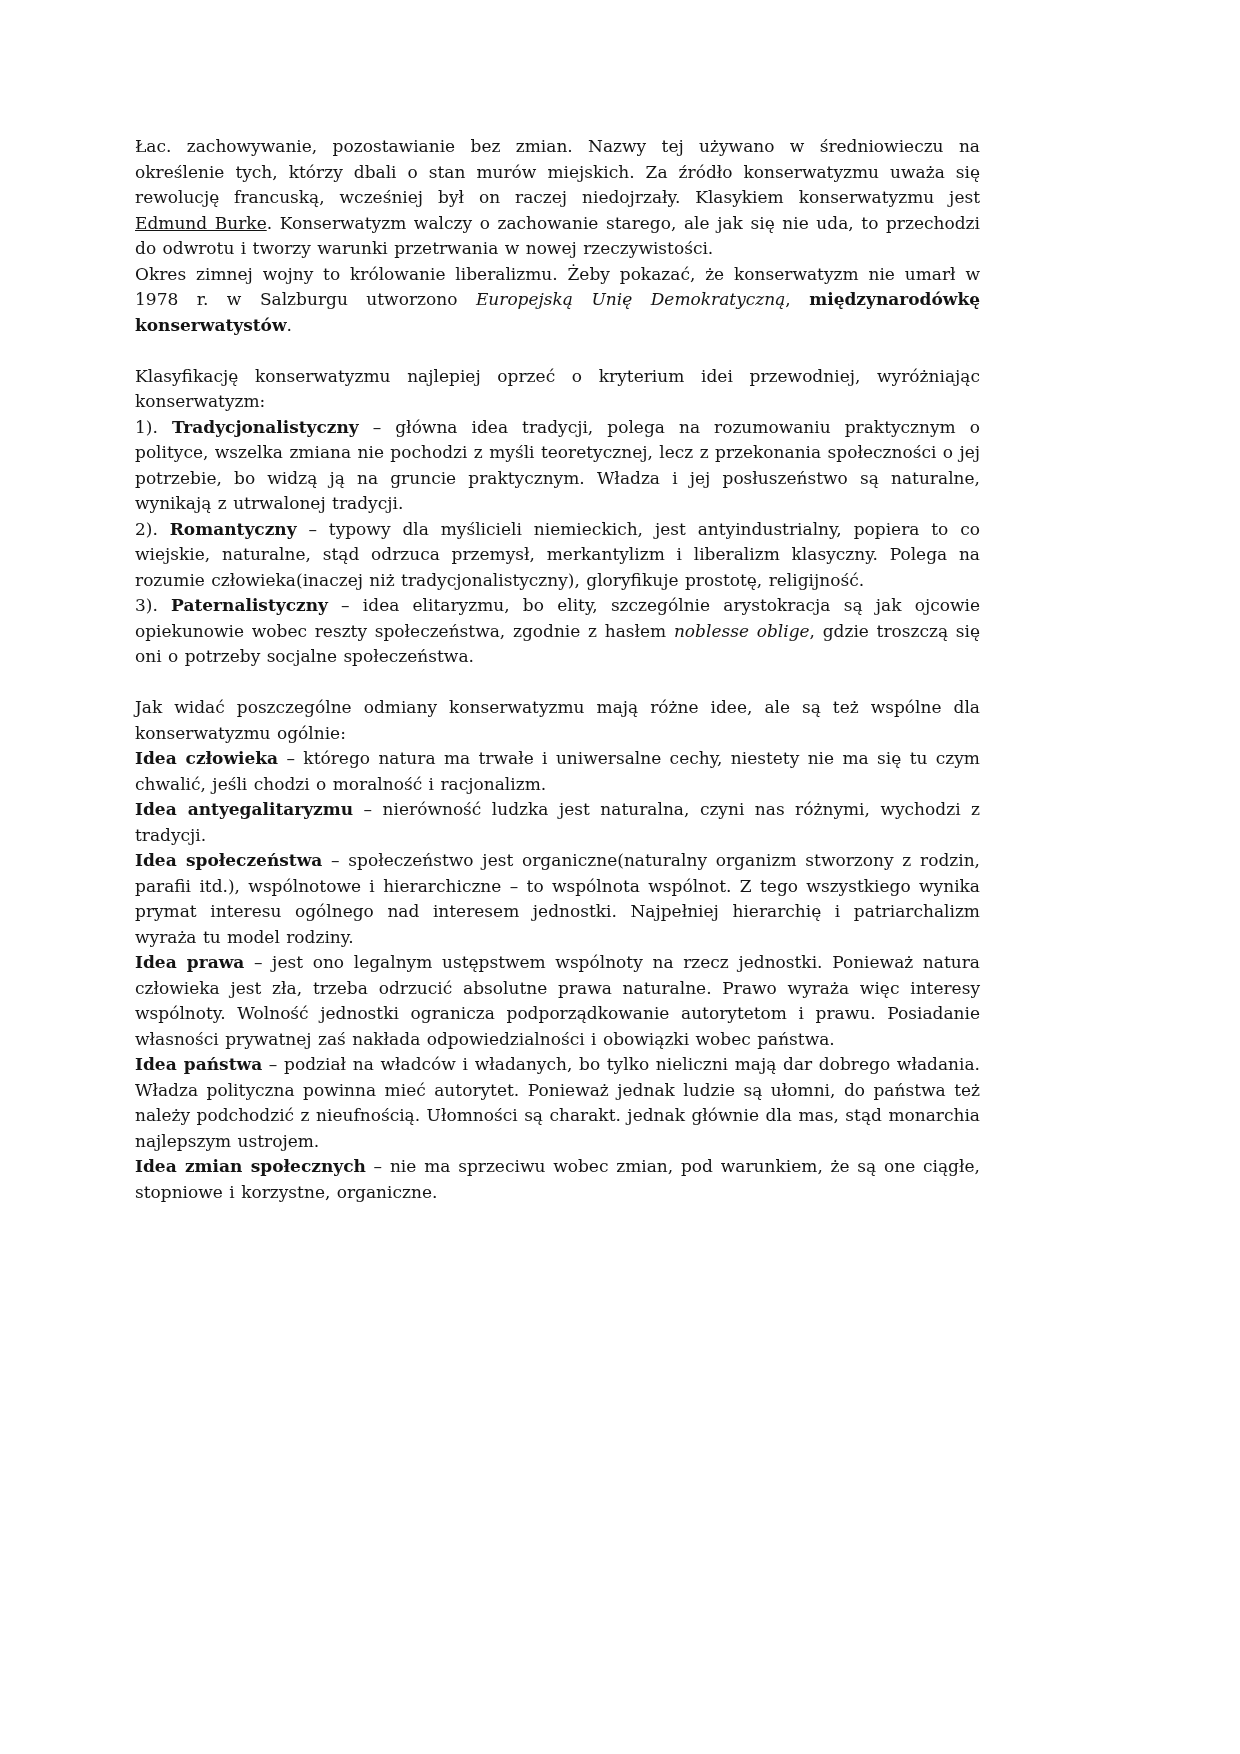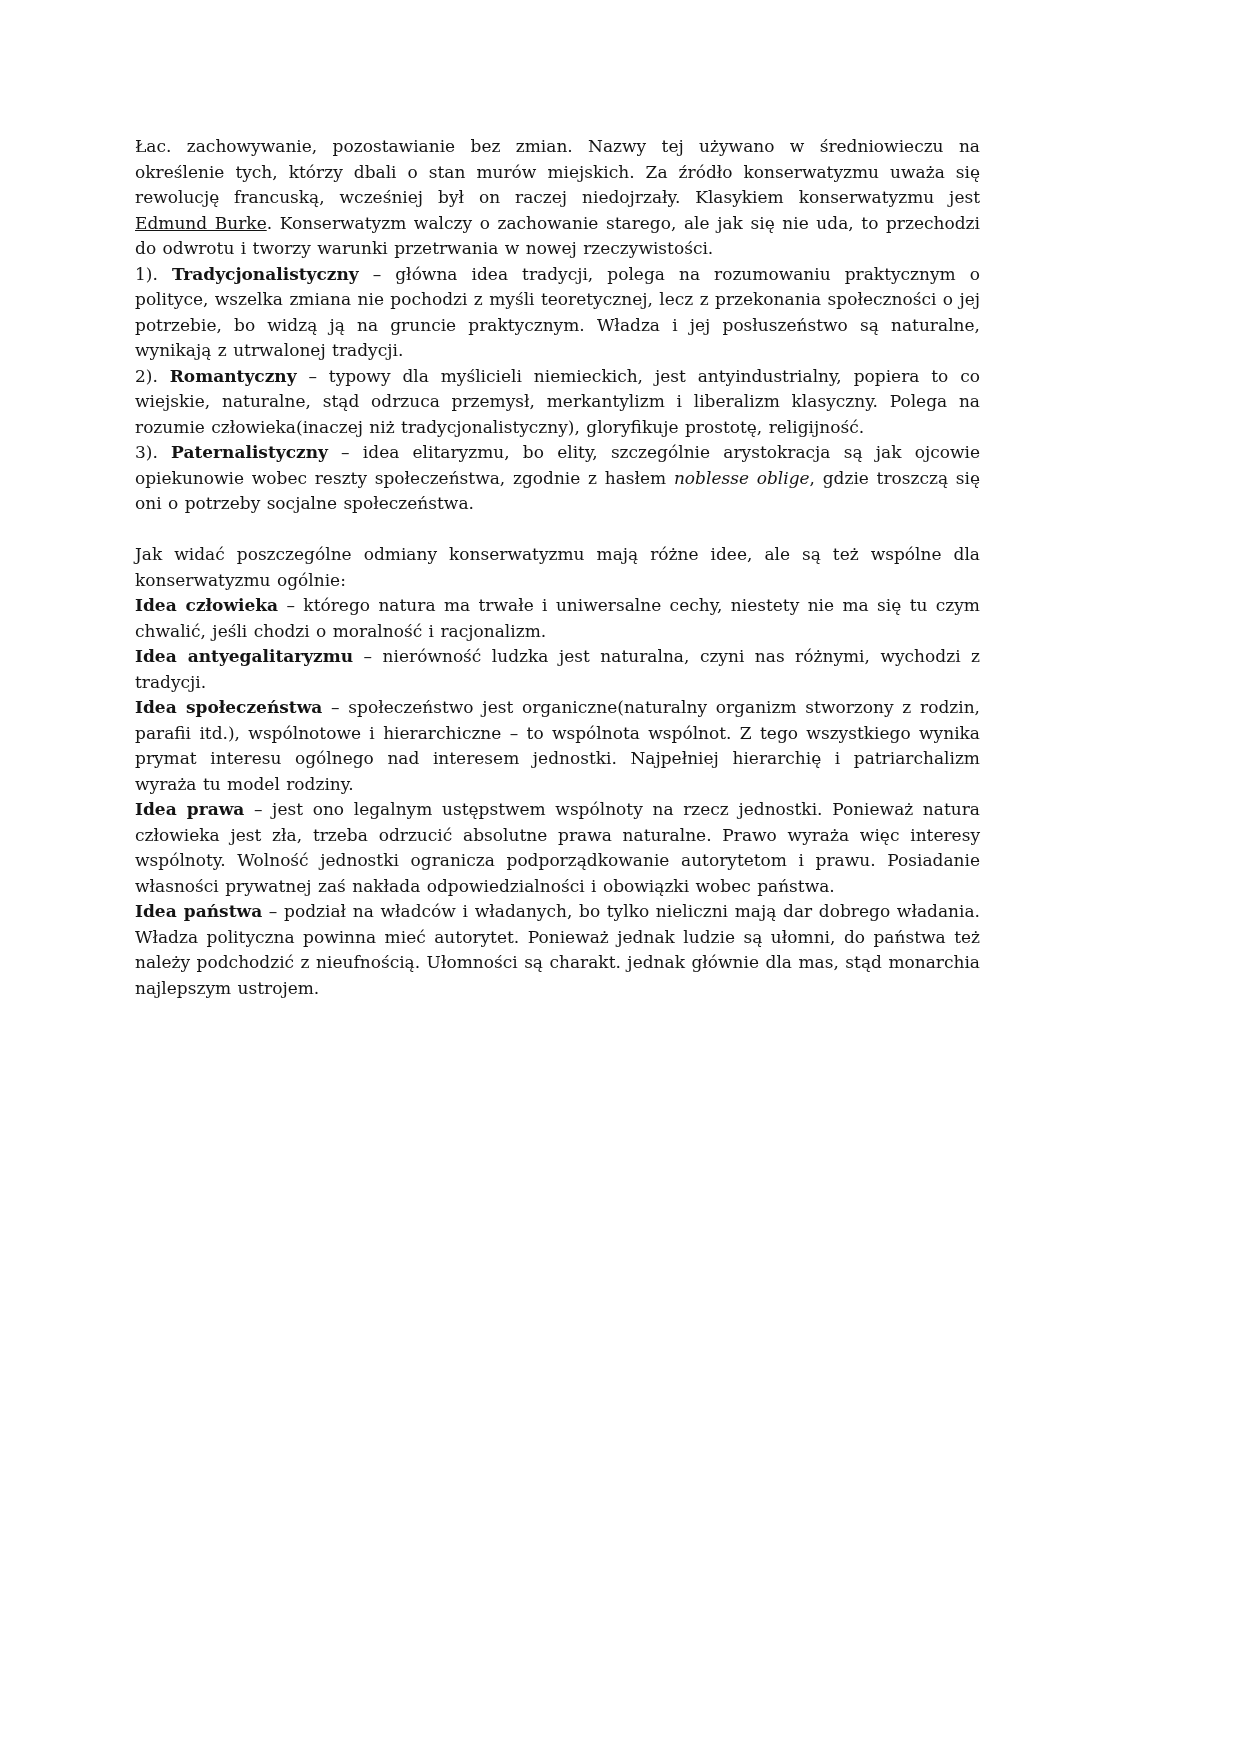--- a/index.html
+++ b/index.html
@@ -34,23 +34,26 @@
   .run-b { font-weight: bold; }
   .run-i { font-style: italic; }
   .run-u { text-decoration: underline; }
 </style>
 </head>
 <body>
 
 <div class="page">
   <div class="content">
       <p class="para"><span>Łac. zachowywanie, pozostawianie bez zmian. Nazwy tej używano w średniowieczu na określenie tych, którzy dbali o stan murów miejskich. Za źródło konserwatyzmu uważa się rewolucję francuską, wcześniej był on raczej niedojrzały. Klasykiem konserwatyzmu jest </span><span class="run-u">Edmund Burke</span><span>. Konserwatyzm walczy o zachowanie starego, ale jak się nie uda, to przechodzi do odwrotu i tworzy warunki przetrwania w nowej rzeczywistości.</span></p>
+      <p class="para"><span>Okres zimnej wojny to królowanie liberalizmu. Żeby pokazać, że konserwatyzm nie umarł w 1978 r. w Salzburgu utworzono </span><span class="run-i">Europejską Unię Demokratyczną</span><span>, </span><span class="run-b">międzynarodówkę konserwatystów</span><span>.</span></p>
+      <p class="para gap"><span>Klasyfikację konserwatyzmu najlepiej oprzeć o kryterium idei przewodniej, wyróżniając konserwatyzm:</span></p>
       <p class="para"><span>1). </span><span class="run-b">Tradycjonalistyczny</span><span> – główna idea tradycji, polega na rozumowaniu praktycznym o polityce, wszelka zmiana nie pochodzi z myśli teoretycznej, lecz z przekonania społeczności o jej potrzebie, bo widzą ją na gruncie praktycznym. Władza i jej posłuszeństwo są naturalne, wynikają z utrwalonej tradycji.</span></p>
       <p class="para"><span>2). </span><span class="run-b">Romantyczny</span><span> – typowy dla myślicieli niemieckich, jest antyindustrialny, popiera to co wiejskie, naturalne, stąd odrzuca przemysł, merkantylizm i liberalizm klasyczny. Polega na rozumie człowieka(inaczej niż tradycjonalistyczny), gloryfikuje prostotę, religijność.</span></p>
       <p class="para"><span>3). </span><span class="run-b">Paternalistyczny</span><span> – idea elitaryzmu, bo elity, szczególnie arystokracja są jak ojcowie opiekunowie wobec reszty społeczeństwa, zgodnie z hasłem </span><span class="run-i">noblesse oblige</span><span>, gdzie troszczą się oni o potrzeby socjalne społeczeństwa.</span></p>
       <p class="para gap"><span>Jak widać poszczególne odmiany konserwatyzmu mają różne idee, ale są też wspólne dla konserwatyzmu ogólnie:</span></p>
       <p class="para"><span class="run-b">Idea człowieka</span><span> – którego natura ma trwałe i uniwersalne cechy, niestety nie ma się tu czym chwalić, jeśli chodzi o moralność i racjonalizm.</span></p>
       <p class="para"><span class="run-b">Idea antyegalitaryzmu</span><span> – nierówność ludzka jest naturalna, czyni nas różnymi, wychodzi z tradycji.</span></p>
       <p class="para"><span class="run-b">Idea społeczeństwa</span><span> – społeczeństwo jest organiczne(naturalny organizm stworzony z rodzin, parafii itd.), wspólnotowe i hierarchiczne – to wspólnota wspólnot. Z tego wszystkiego wynika prymat interesu ogólnego nad interesem jednostki. Najpełniej hierarchię i patriarchalizm wyraża tu model rodziny.</span></p>
       <p class="para"><span class="run-b">Idea prawa</span><span> – jest ono legalnym ustępstwem wspólnoty na rzecz jednostki. Ponieważ natura człowieka jest zła, trzeba odrzucić absolutne prawa naturalne. Prawo wyraża więc interesy wspólnoty. Wolność jednostki ogranicza podporządkowanie autorytetom i prawu. Posiadanie własności prywatnej zaś nakłada odpowiedzialności i obowiązki wobec państwa.</span></p>
       <p class="para"><span class="run-b">Idea państwa</span><span> – podział na władców i władanych, bo tylko nieliczni mają dar dobrego władania. Władza polityczna powinna mieć autorytet. Ponieważ jednak ludzie są ułomni, do państwa też należy podchodzić z nieufnością. Ułomności są charakt. jednak głównie dla mas, stąd monarchia najlepszym ustrojem.</span></p>
+      <p class="para"><span class="run-b">Idea zmian społecznych</span><span> – nie ma sprzeciwu wobec zmian, pod warunkiem, że są one ciągłe, stopniowe i korzystne, organiczne.</span></p>
     </div>
 </div>
 
 </body></html>

